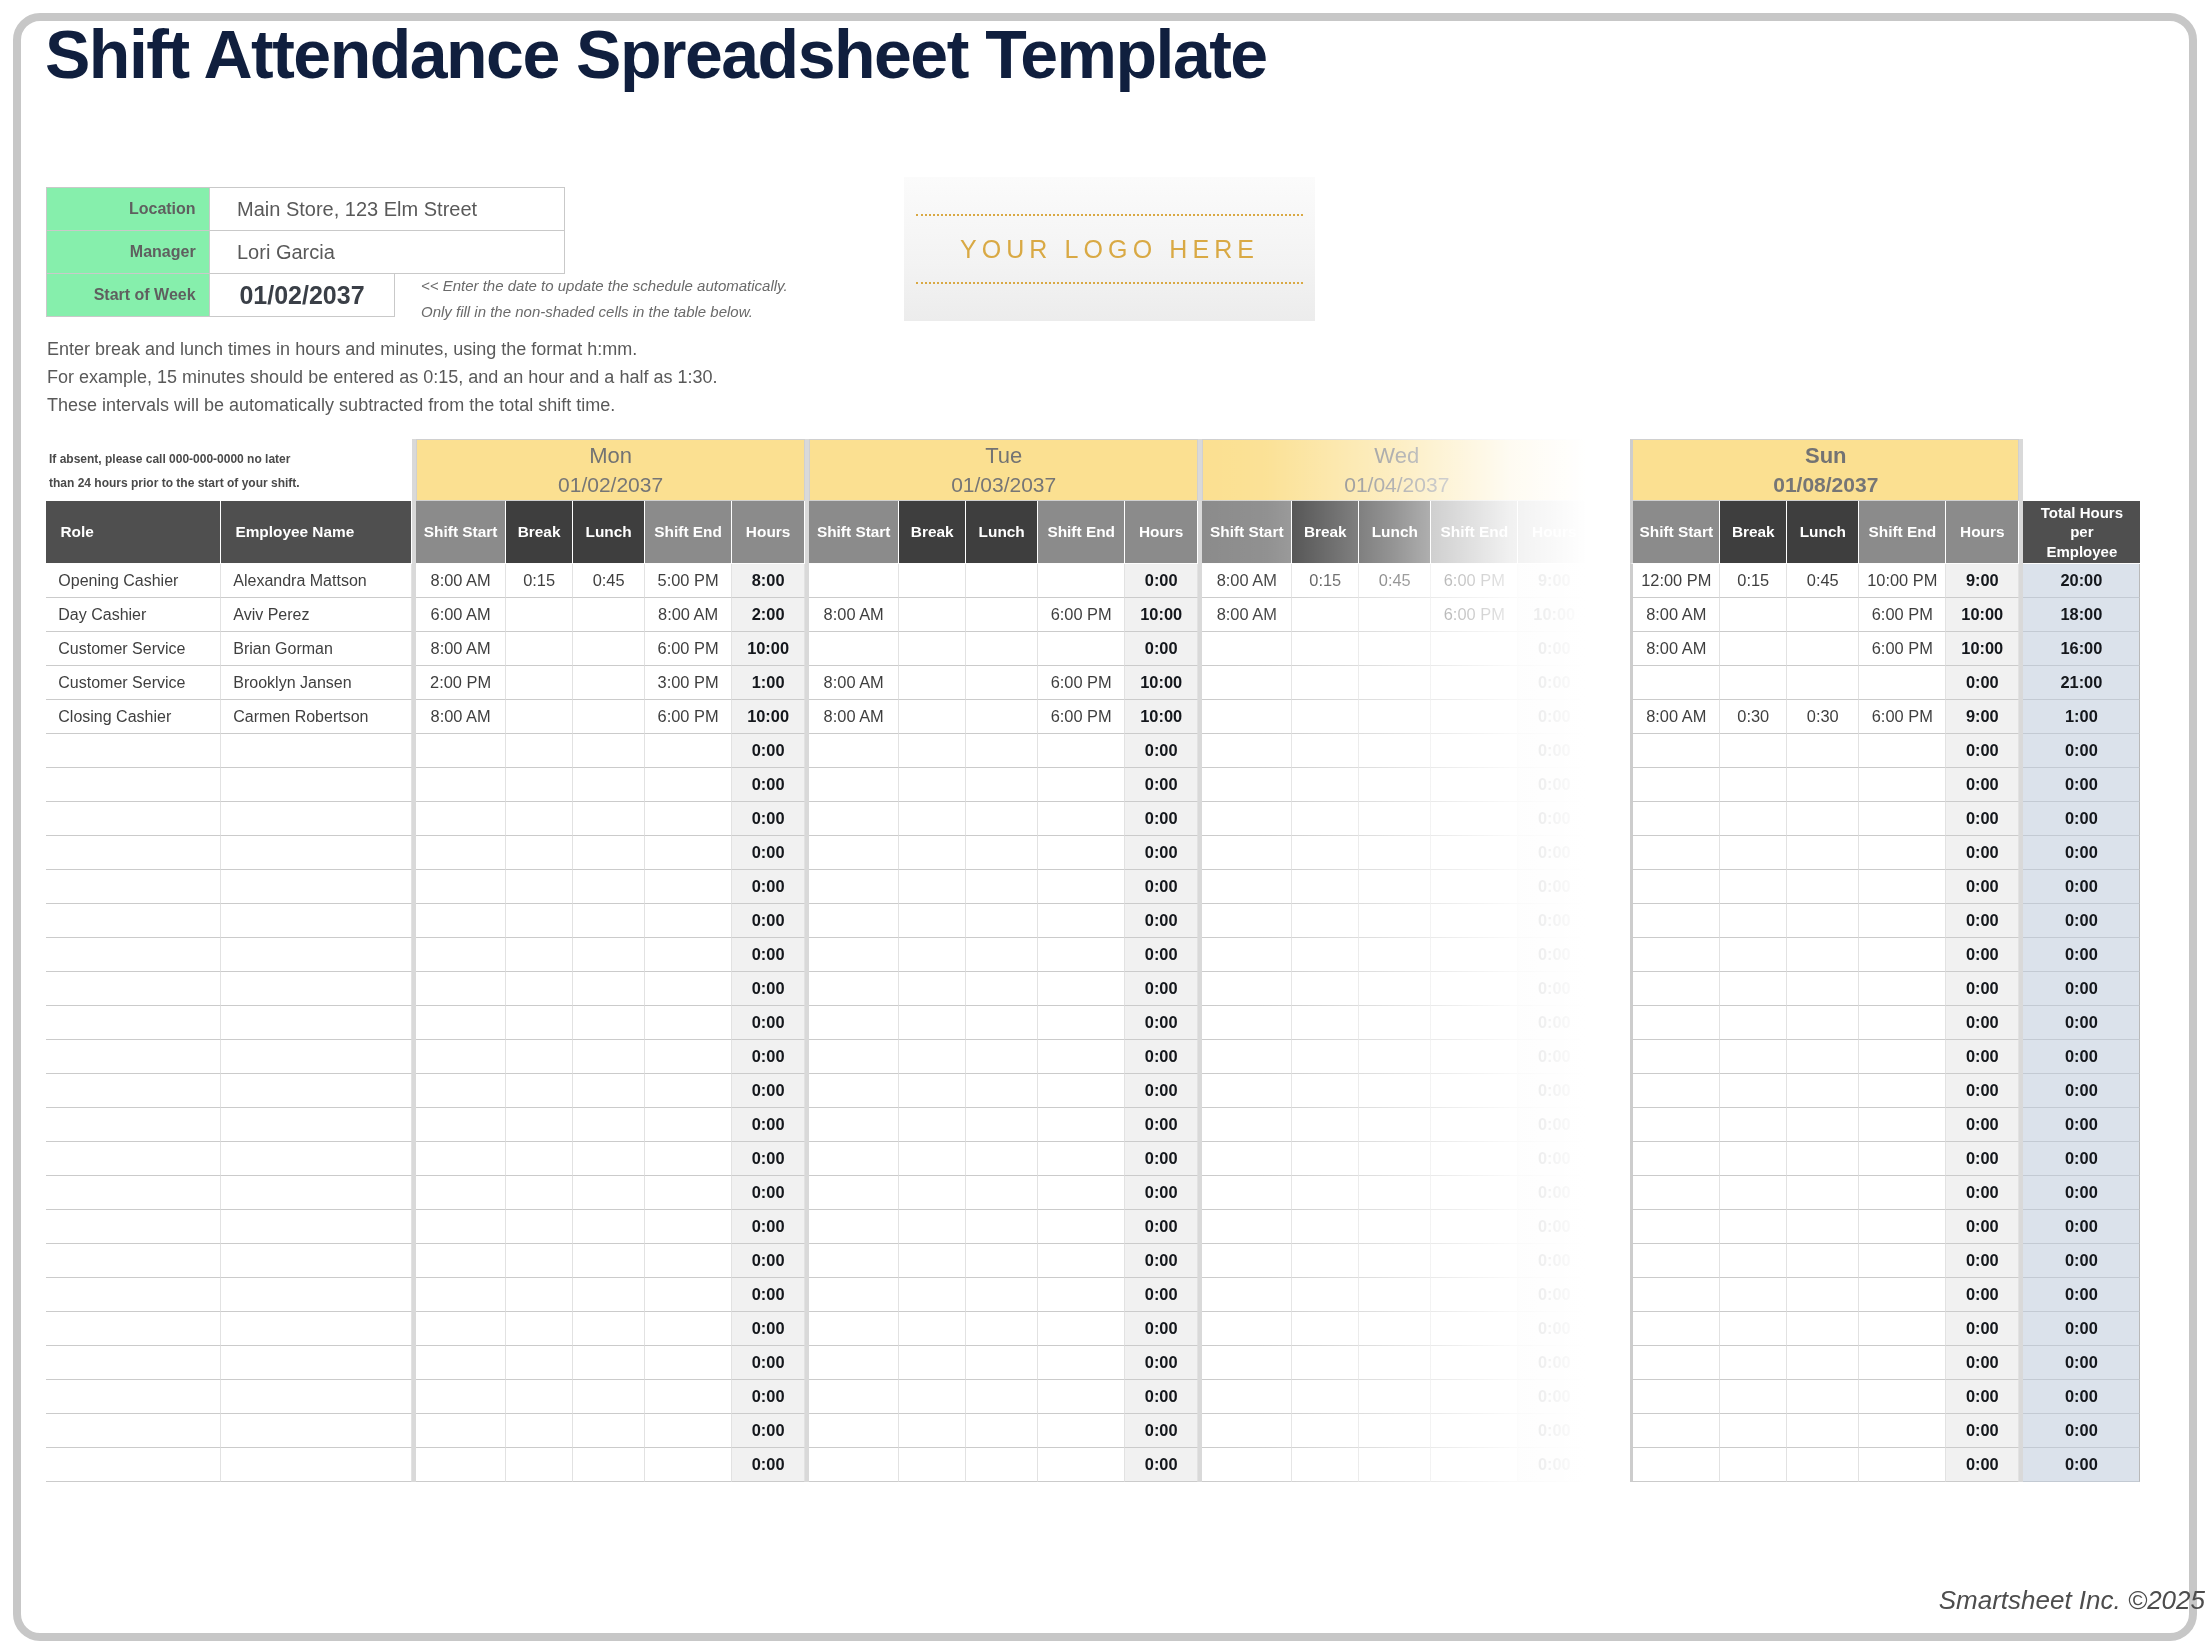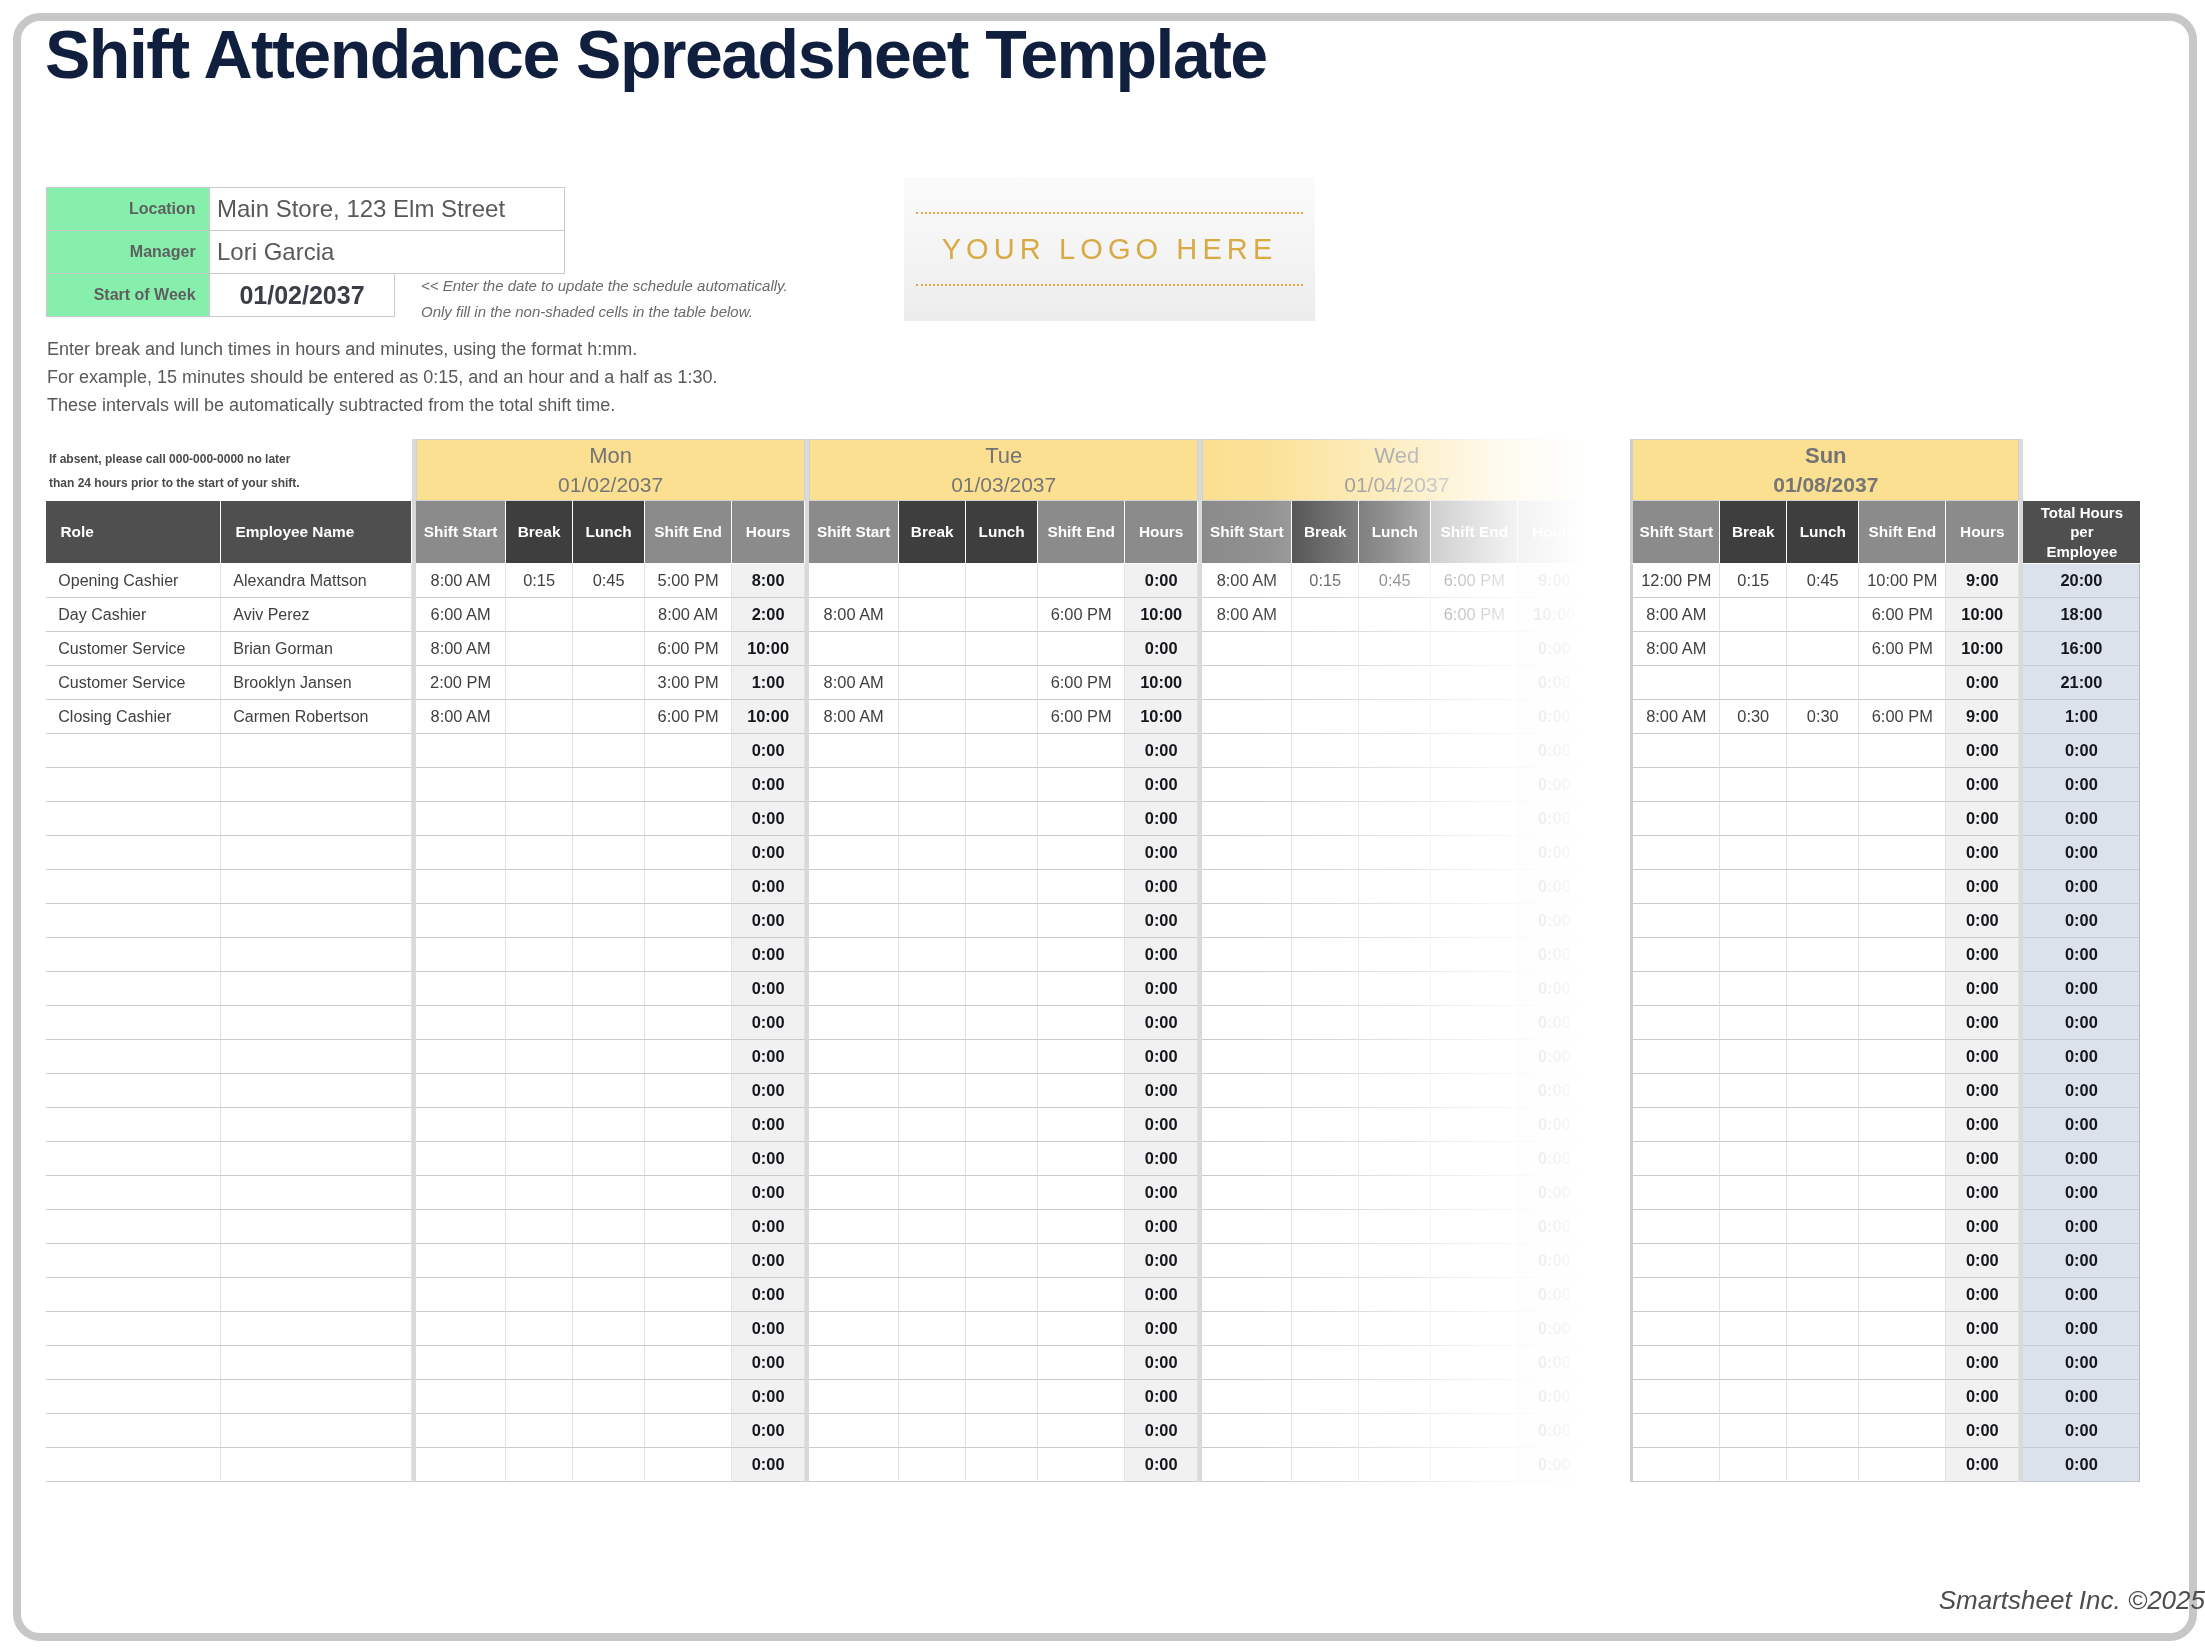--- a/index.html
+++ b/index.html
@@ -11,35 +11,35 @@
   .page-title { position: absolute; left: 45px; top: 15.4px; font-size: 68px; font-weight: bold;
                 letter-spacing: -1.5px; color: #101f3e; }
 
   
   .info { position: absolute; left: 46px; top: 188px; }
   .info-row { display: flex; margin-top: -1px; }
   .info-label { width: 164px; height: 44px; background: #86efac; border: 1px solid #c9c9c9;
                 display: flex; align-items: center; justify-content: flex-end; padding-right: 13.4px;
                 font-weight: bold; font-size: 16px; color: #5f5f5f; }
   .info-value { height: 44px; background: #fff; border: 1px solid #c9c9c9; margin-left: -1px;
-                display: flex; align-items: center; padding-left: 7px;
-                font-size: 24px; color: #595959; }
+                display: flex; align-items: center; padding-left: 27px;
+                font-size: 20px; color: #595959; }
   .info-value.wide { width: 356px; }
   .info-value.sow { width: 186px; justify-content: center; padding-left: 0;
                     font-weight: bold; font-size: 25px; color: #3a3f47; }
   .sow-note { position: absolute; left: 421px; top: 273px; font-style: italic;
               font-size: 15px; color: #6a6a6a; line-height: 26px; width: 462px; }
 
   
   .logo-box { position: absolute; left: 904px; top: 177px; width: 411px; height: 144px;
               background: linear-gradient(180deg, #fbfbfb 0%, #f3f3f3 60%, #ececec 100%);
               display: flex; align-items: center; justify-content: center; }
   .logo-inner { width: 94%; text-align: center; border-top: 2.6px dotted #d9a944;
                 border-bottom: 2.6px dotted #d9a944; padding: 18.5px 0;
-                font-size: 29px; letter-spacing: 5.1px; color: #d9a944; white-space: nowrap; }
+                font-size: 25px; letter-spacing: 5.1px; color: #d9a944; white-space: nowrap; }
 
   .instructions { position: absolute; left: 47px; top: 335px; font-size: 18px;
                   color: #595959; line-height: 28px; }
   .absence-note { position: absolute; left: 49px; top: 448px; font-weight: bold;
                   font-size: 12px; color: #4a4a4a; line-height: 23.6px; }
 
   
   .table-wrap { position: absolute; left: 46px; top: 439px; }
   .grid { position: relative; display: grid;
     grid-template-columns:

